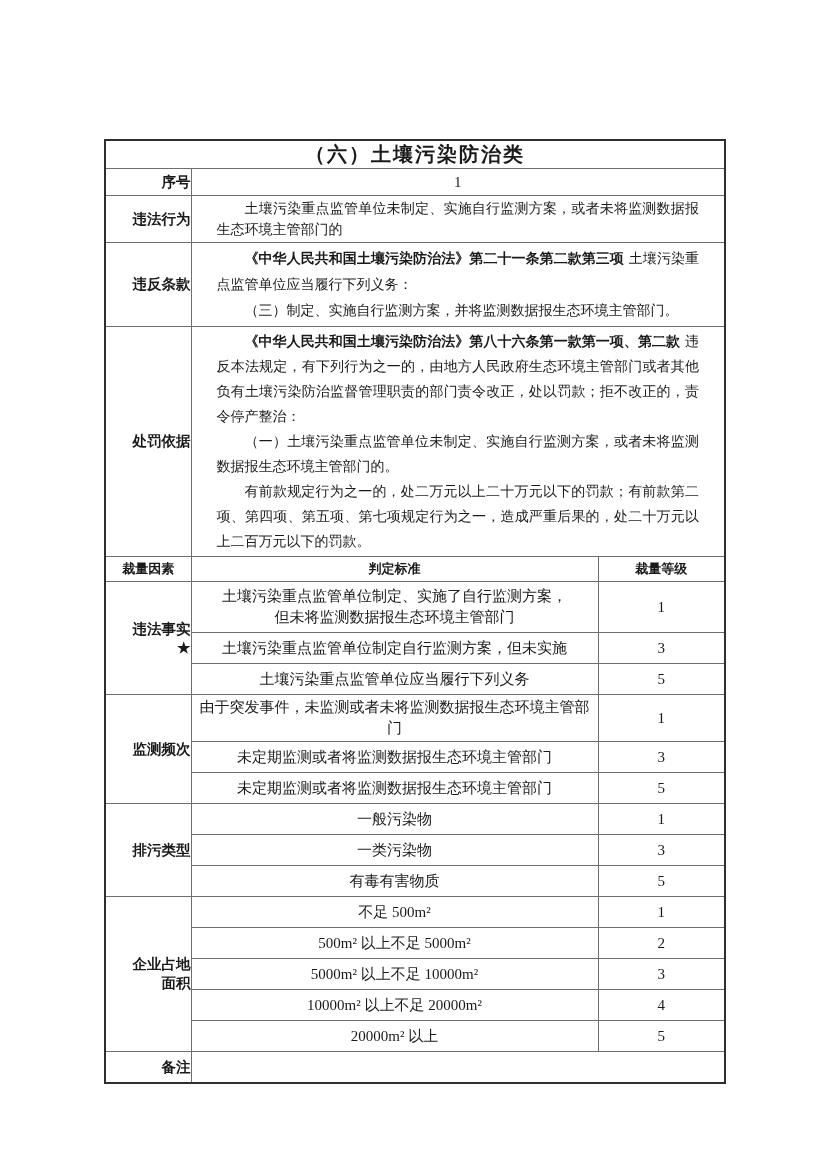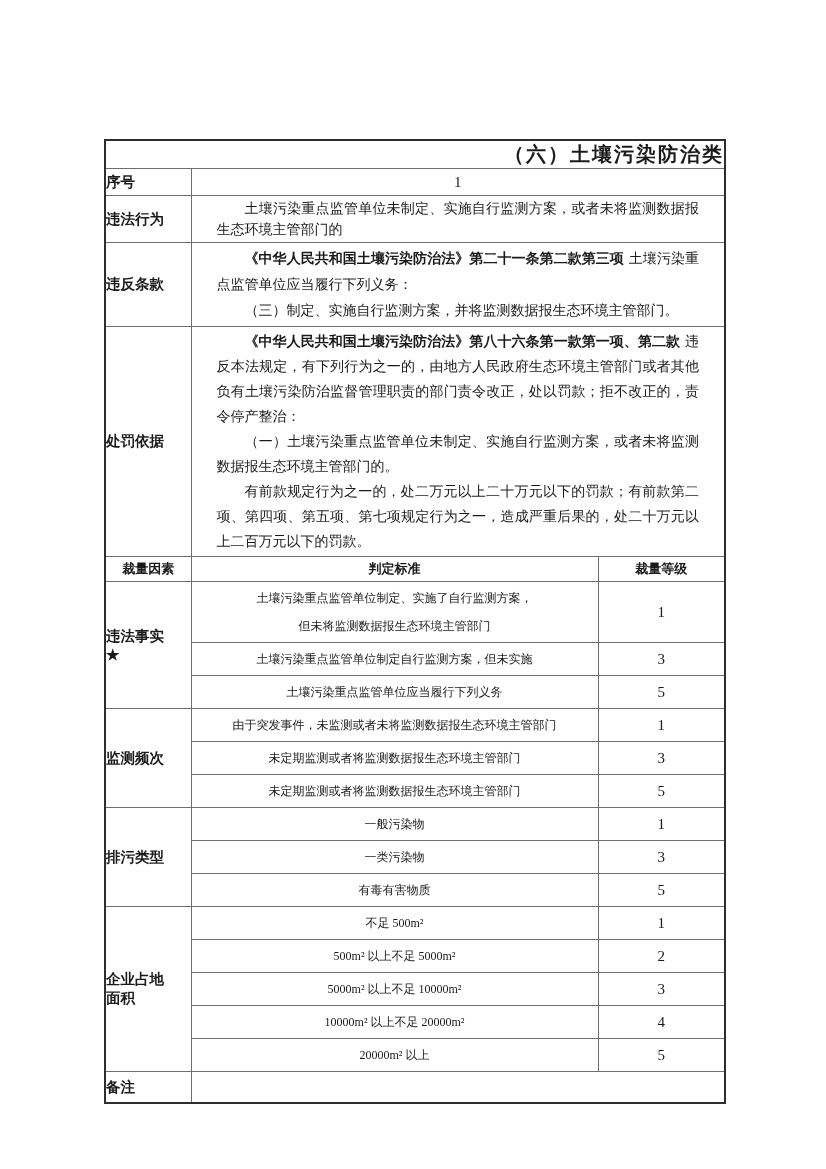--- a/index.html
+++ b/index.html
@@ -22,28 +22,28 @@
     border: 2px solid #2e2e2e;
   }
   td {
     border: 1.5px solid #6e6e6e;
     padding: 0;
     vertical-align: middle;
     overflow: hidden;
   }
   .title-cell {
     height: 27px;
-    text-align: right;
+    text-align: center;
     font-weight: bold;
     font-size: 20px;
     letter-spacing: 2px;
     font-family: "DejaVu Sans", sans-serif;
   }
   .label {
-    text-align: left;
+    text-align: right;
     font-weight: bold;
     font-size: 14.5px;
     line-height: 19px;
     white-space: pre-line;
     font-family: Liberation Sans, sans-serif;
   }
   .center-cell {
     text-align: center;
     font-family: "Liberation Serif", "DejaVu Serif", serif;
     font-size: 15px;
@@ -60,22 +60,22 @@
   .lh25 p { line-height: 25px; }
   .bold-lead { font-weight: bold; padding-right: 0.35em; font-family: "DejaVu Sans", sans-serif; }
   .hdr {
     text-align: center;
     font-weight: bold;
     font-size: 13px;
     font-family: "DejaVu Sans", sans-serif;
   }
   .criteria {
     text-align: center;
-    font-size: 12px;
-    line-height: 28px;
+    font-size: 15px;
+    line-height: 21px;
     white-space: pre-line;
     padding: 2px 6px;
     font-family: "Liberation Serif", "DejaVu Serif", serif;
   }
   .grade {
     text-align: center;
     font-size: 15px;
     font-family: "Liberation Serif", "DejaVu Serif", serif;
   }
   .star { display: block; font-size: 15px; line-height: 18px; }

